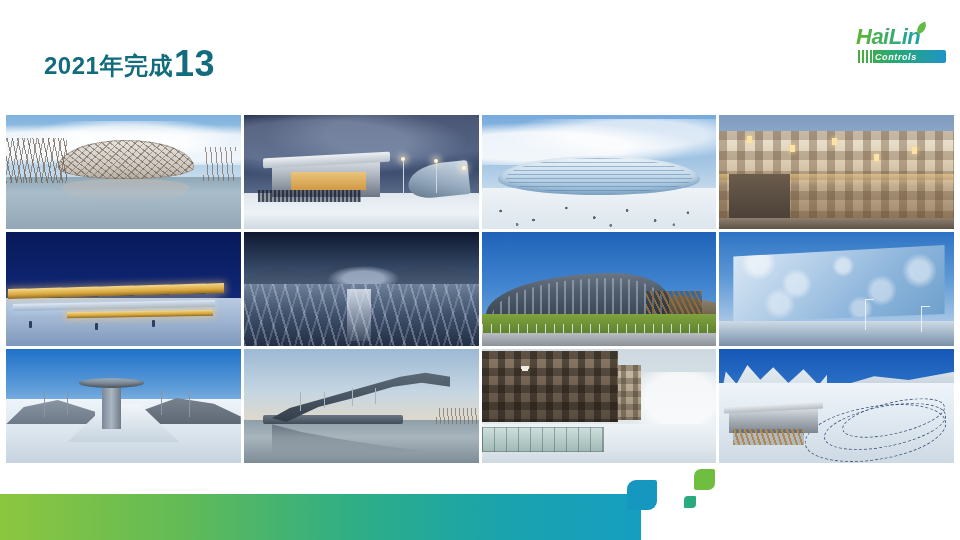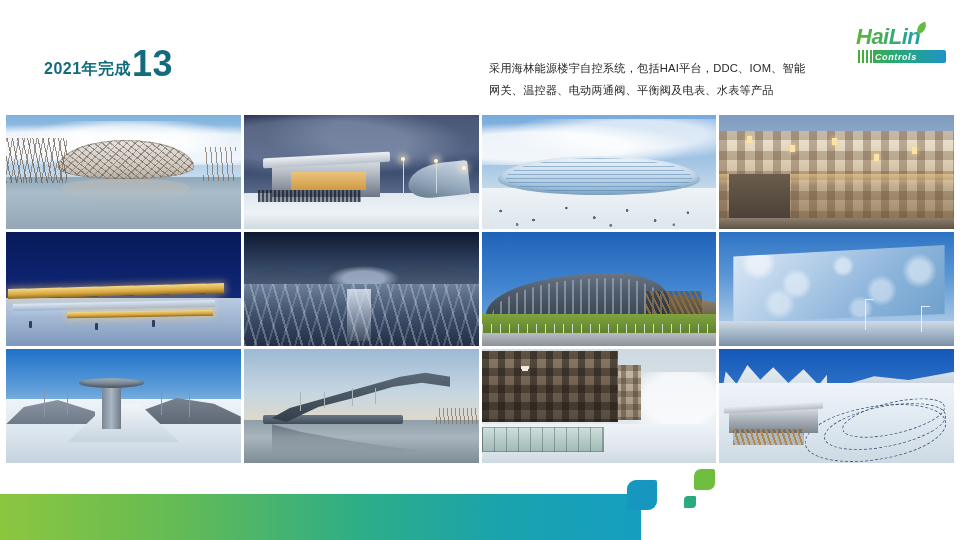--- a/index.html
+++ b/index.html
@@ -22,21 +22,21 @@
   #title-block {
     position: absolute;
     left: 44px; top: 44px;
     white-space: nowrap;
     color: #136b7e;
     font-weight: bold;
     letter-spacing: .5px;
     display: flex;
     align-items: baseline;
   }
-  #title-block .t-seg { font-size: 16px; line-height: 1; }
+  #title-block .t-seg { font-size: 24px; line-height: 1; }
   #title-block .t-big {
     font-size: 36px;
     line-height: 1;
     font-weight: bold;
     margin: 0 1px;
     position: relative;
     top: 2px;
   }
 
   #subtext {
@@ -396,24 +396,20 @@
 
 <div id="slide">
 
   <div id="header">
 
     <div id="title-block">
       <span class="t-seg">2021年完成</span>
       <span class="t-big">13</span>
     </div>
 
-    <div id="subtext">
-      <span class="sub-line">采用海林能源楼宇自控系统，包括HAI平台，DDC、IOM、智能</span>
-      <span class="sub-line">网关、温控器、电动两通阀、平衡阀及电表、水表等产品</span>
-    </div>
 
     <div id="logo">
       <div class="wordmark">HaiLin</div>
       <div class="leaf-mark"></div>
       <div class="ctrl-bar">
         <div class="ctrl-bars-left"></div>
         <div class="ctrl-text">Controls</div>
       </div>
     </div>
   </div>

